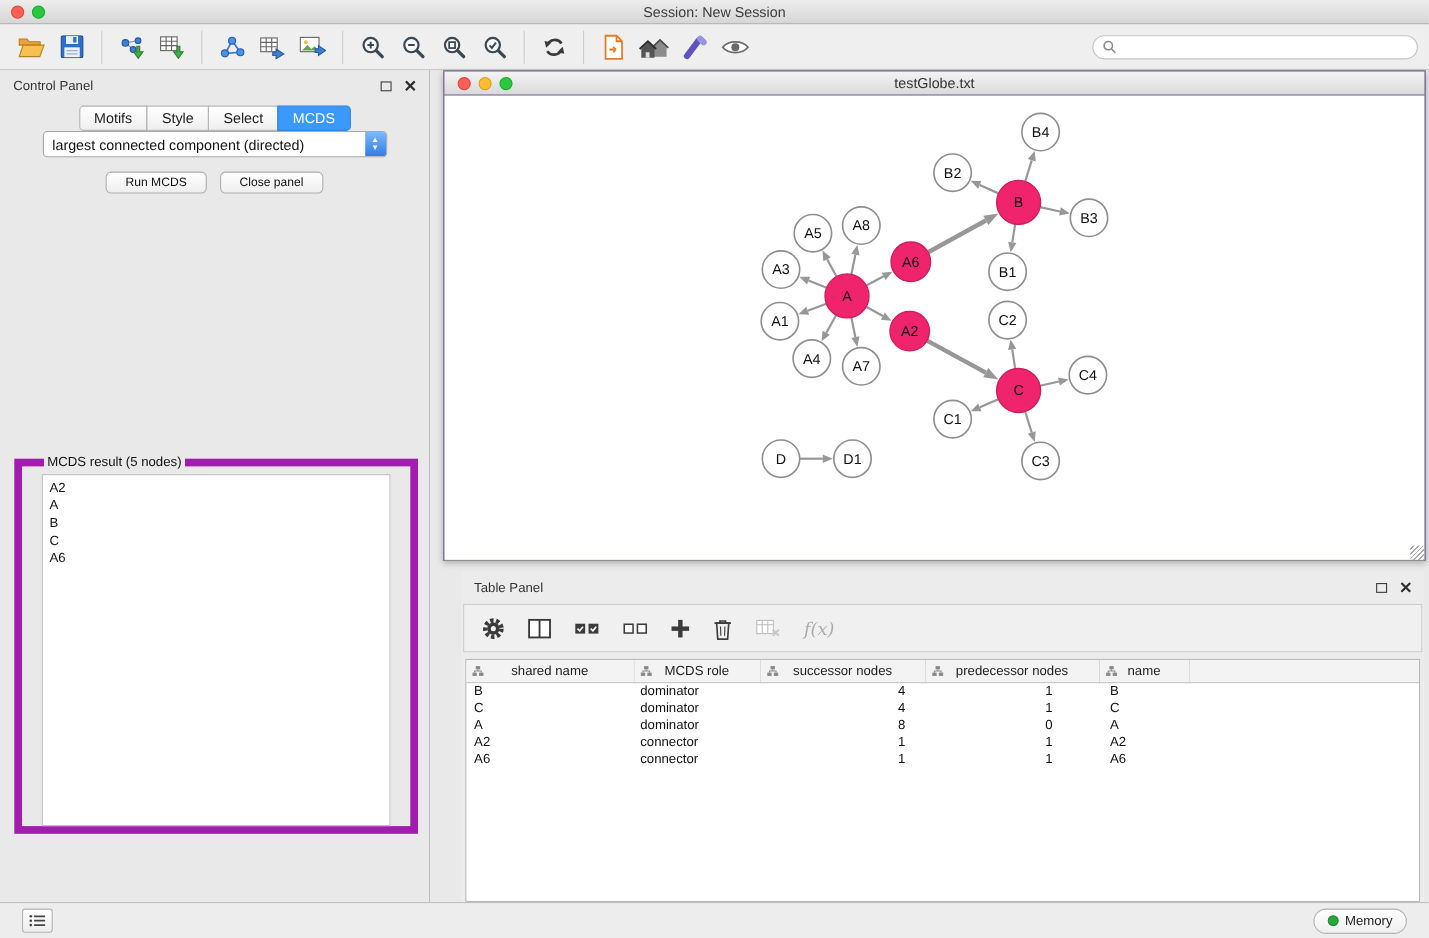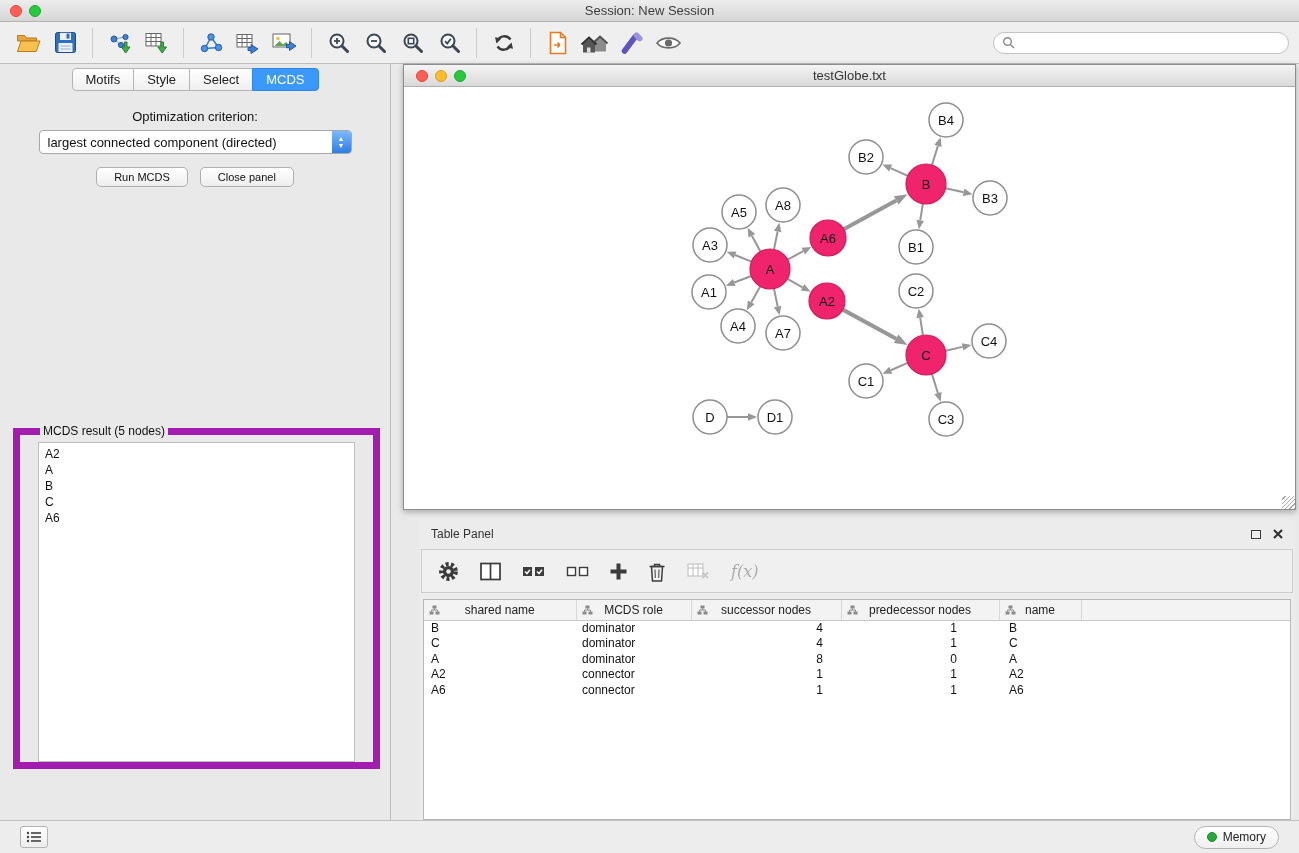--- a/index.html
+++ b/index.html
@@ -254,27 +254,35 @@
           <circle cx="5.5" cy="5.5" r="3.8" fill="none" stroke="#8a8a8a" stroke-width="1.4"></circle>
           <line x1="8.4" y1="8.4" x2="12" y2="12" stroke="#8a8a8a" stroke-width="1.4"></line>
         </svg>
       <input type="text" placeholder="" style="">
     </div>
   </div>
 
   <div class="main">
 
     <div class="control-panel">
+      <div class="panel-header">
+        <span>Control Panel</span>
+        <span class="ph-icons">
+          <span class="float-glyph"></span>
+          <svg width="10" height="10" viewBox="0 0 10 10">
+              <path d="M1 1l8 8M9 1l-8 8" stroke="#2e2e2e" stroke-width="2"></path>
+            </svg>
+        </span>
+      </div>
       <div class="cp-tabs" id="cp-tabs">
           <div class="tab">Motifs</div>
           <div class="tab">Style</div>
           <div class="tab">Select</div>
           <div class="tab active">MCDS</div>
         </div>
-      <div class="opt-label">Optimization criterion:</div>
       <div class="dropdown">
         <span class="dd-text">largest connected component (directed)</span>
         <span class="dd-stepper">
             <span>▲</span>
             <span>▼</span>
           </span>
       </div>
       <div class="btn-row">
         <button class="btn">Run MCDS</button>
         <button class="btn">Close panel</button>

